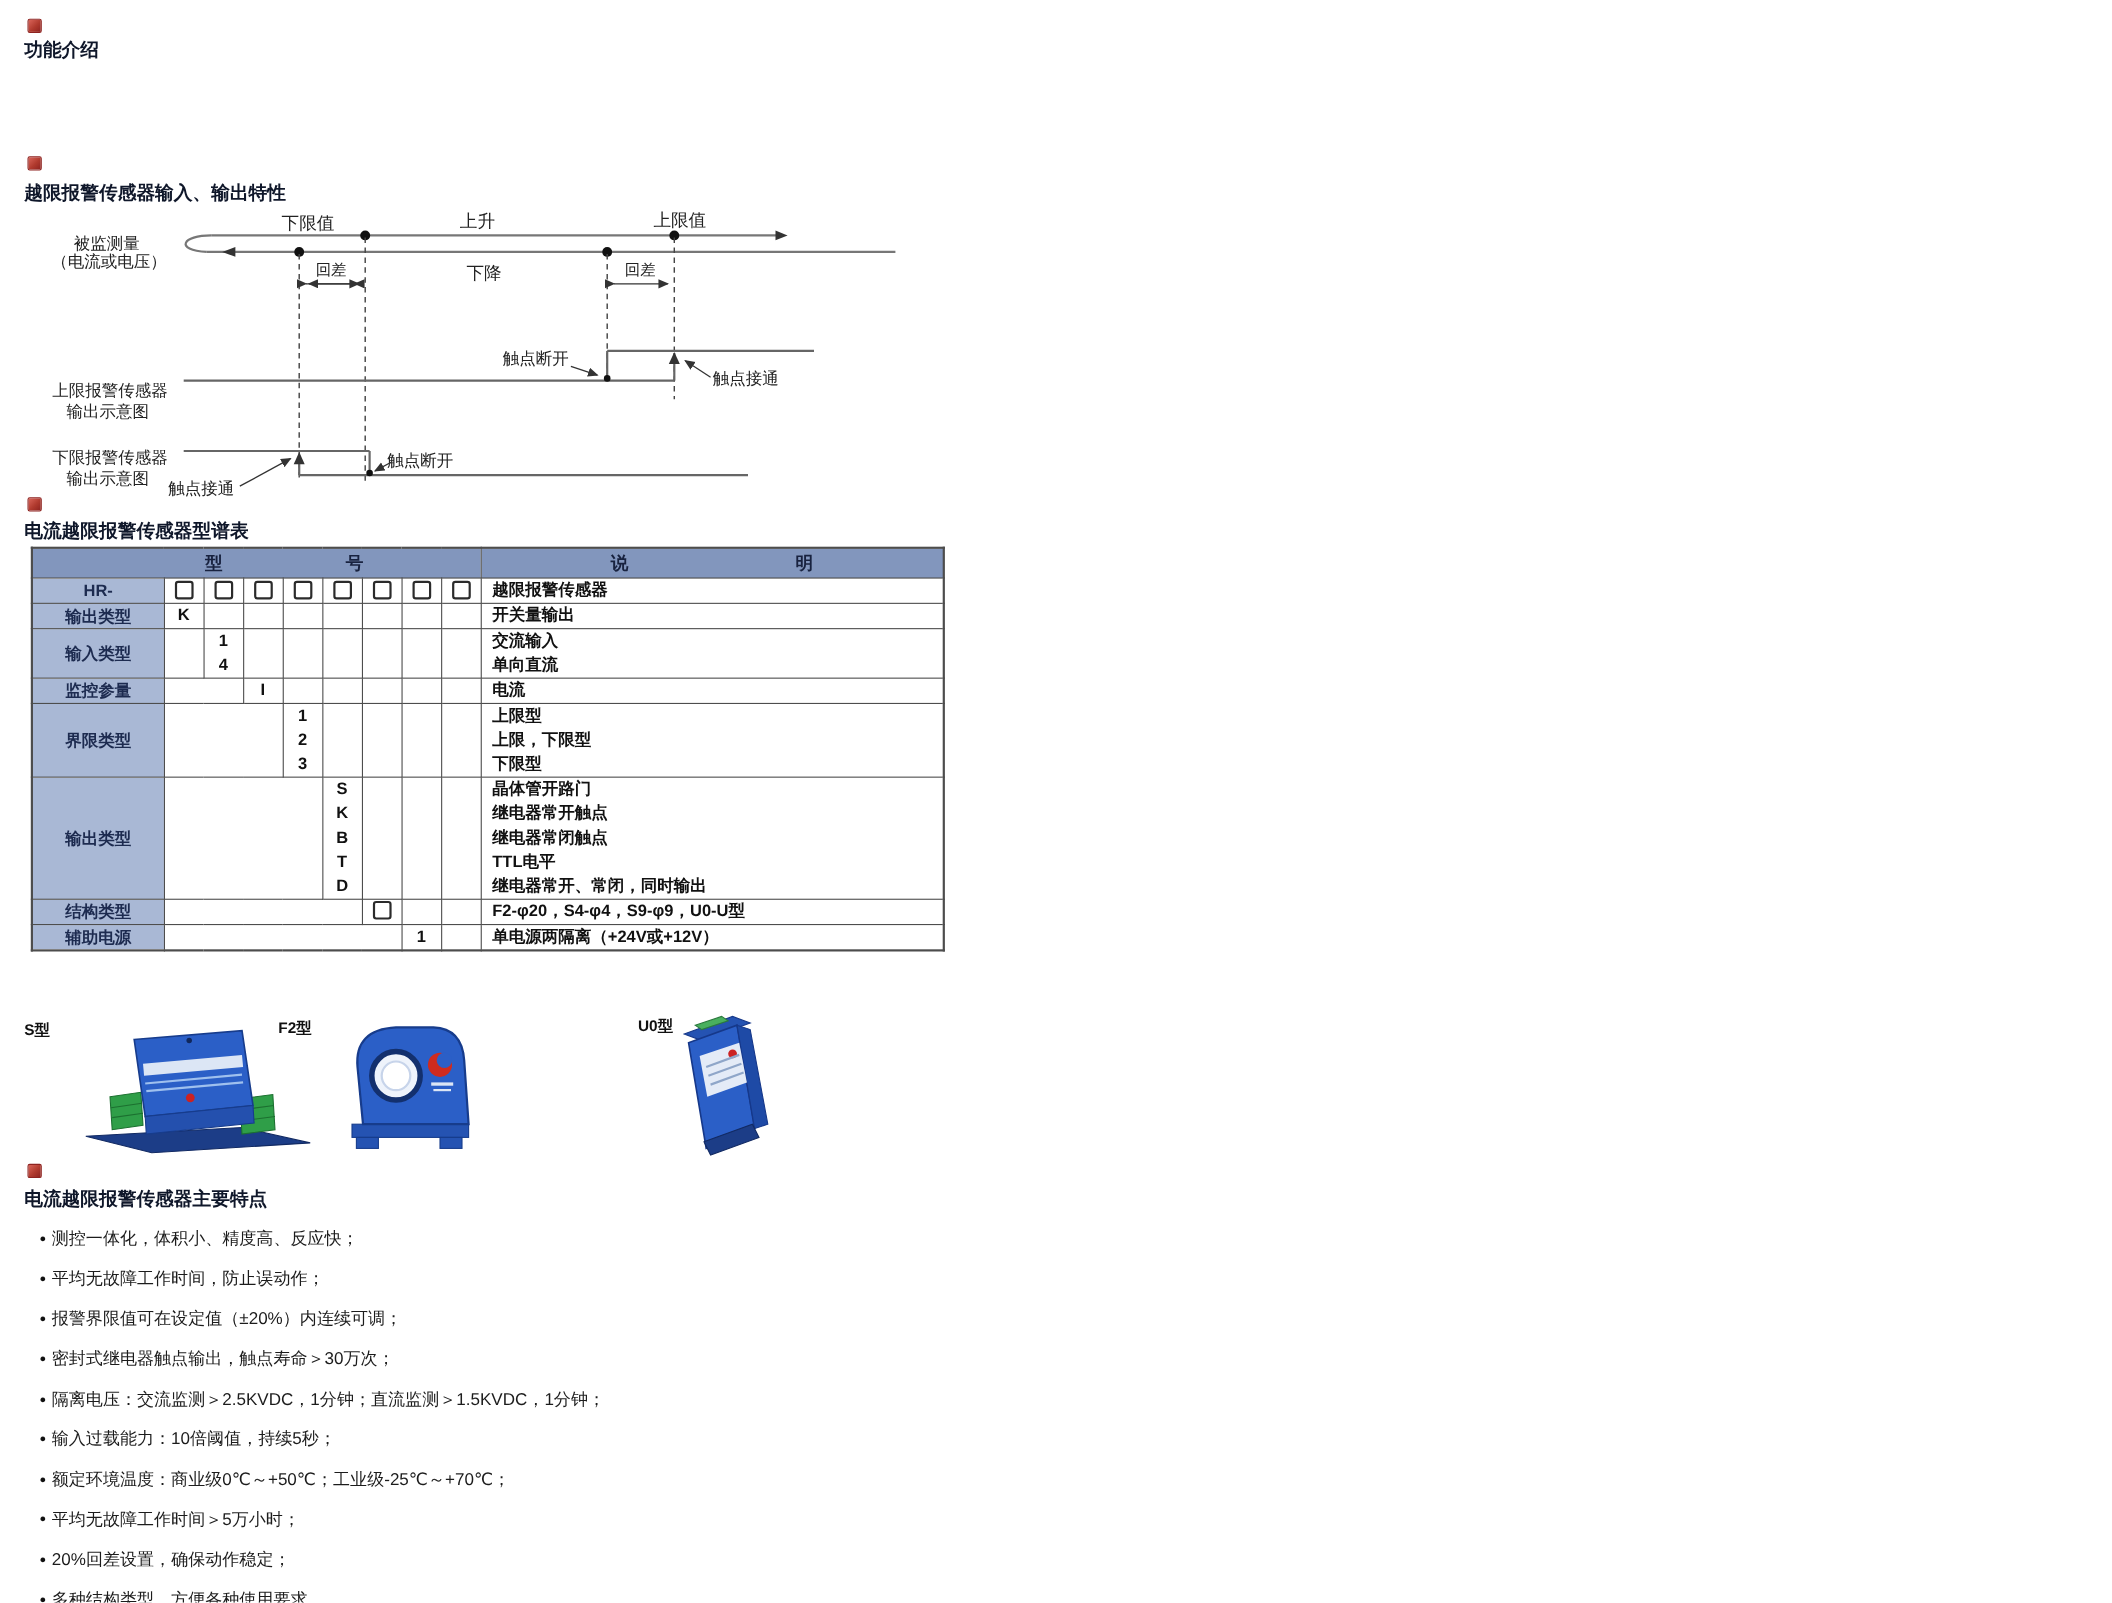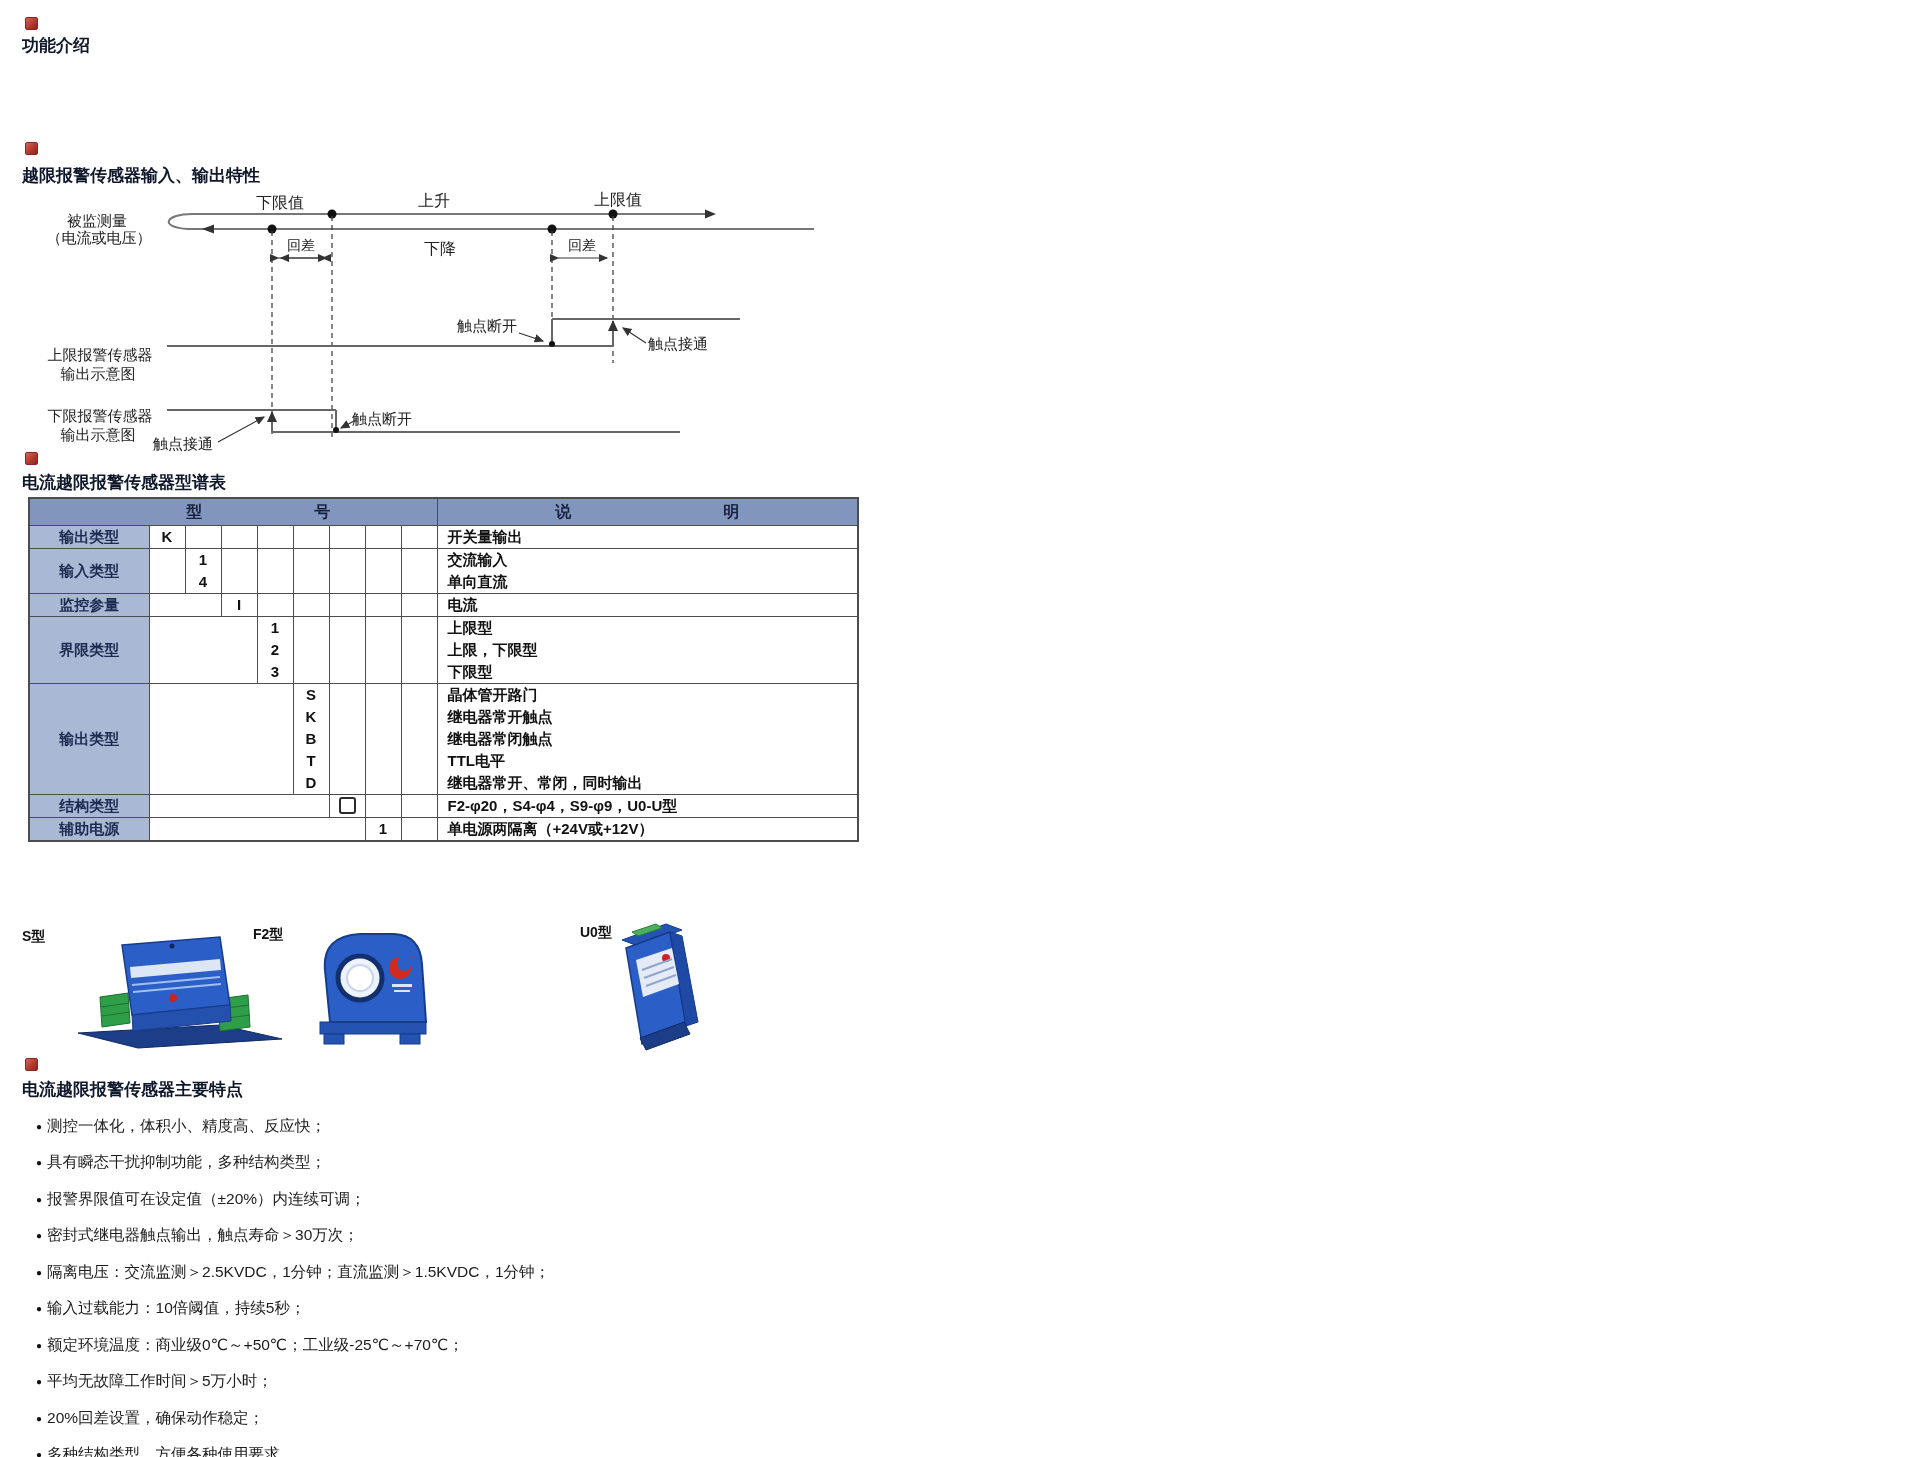--- a/index.html
+++ b/index.html
@@ -135,20 +135,34 @@
             <span>号</span>
           </div>
         </td>
         <td class="th">
           <div class="hdr-flex" style="gap:152px;">
             <span>说</span>
             <span>明</span>
           </div>
         </td>
       </tr>
+    <tr>
+          <td class="label-cell">HR-</td>
+          <td class="val-cell"><span class="cbx"></span></td>
+          <td class="val-cell"><span class="cbx"></span></td>
+          <td class="val-cell"><span class="cbx"></span></td>
+          <td class="val-cell"><span class="cbx"></span></td>
+          <td class="val-cell"><span class="cbx"></span></td>
+          <td class="val-cell"><span class="cbx"></span></td>
+          <td class="val-cell"><span class="cbx"></span></td>
+          <td class="val-cell"><span class="cbx"></span></td>
+          <td class="desc-cell">
+            <div class="line">越限报警传感器</div>
+          </td>
+        </tr>
         <tr>
           <td class="label-cell">输出类型</td>
           <td class="val-cell">
             <div class="line">K</div>
           </td>
           <td class="val-cell"></td>
           <td class="val-cell"></td>
           <td class="val-cell"></td>
           <td class="val-cell"></td>
           <td class="val-cell"></td>
@@ -305,21 +319,21 @@
 
   <div class="sec-icon" style="left:25px;top:1058px;"></div>
   <div class="h-title" style="left:22px;top:1080px;">电流越限报警传感器主要特点</div>
   <ul id="features-list">
       <li>
         <span class="dot">●</span>
         <span>测控一体化，体积小、精度高、反应快；</span>
       </li>
       <li>
         <span class="dot">●</span>
-        <span>具有瞬态干扰抑制功能，多种结构类型；</span>
+        <span>平均无故障工作时间，防止误动作；</span>
       </li>
       <li>
         <span class="dot">●</span>
         <span>报警界限值可在设定值（±20%）内连续可调；</span>
       </li>
       <li>
         <span class="dot">●</span>
         <span>密封式继电器触点输出，触点寿命＞30万次；</span>
       </li>
       <li>

